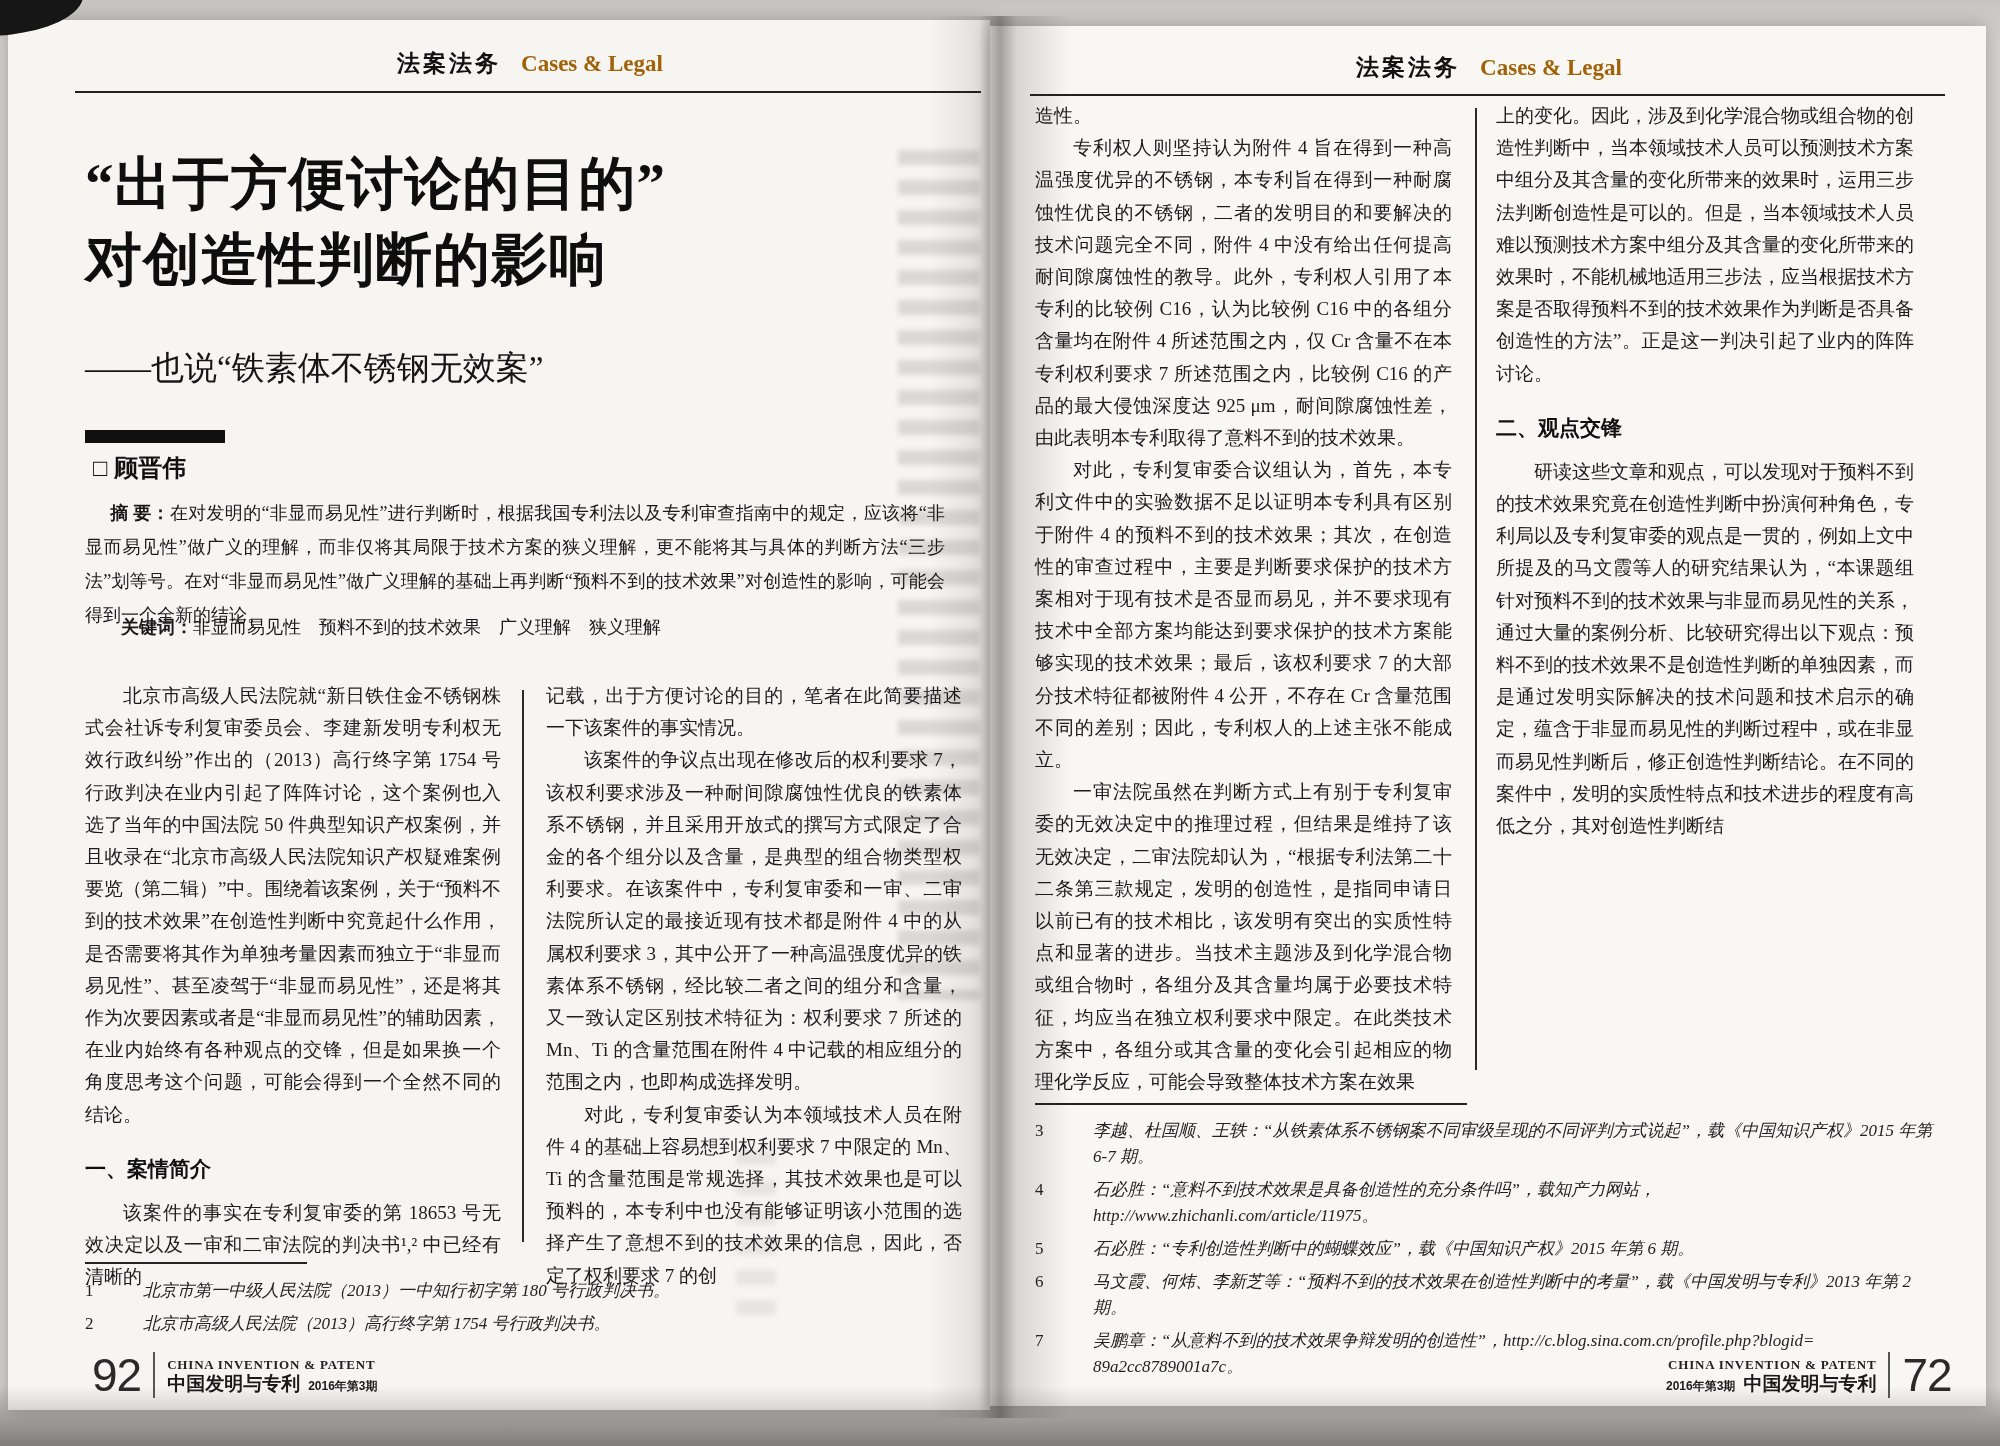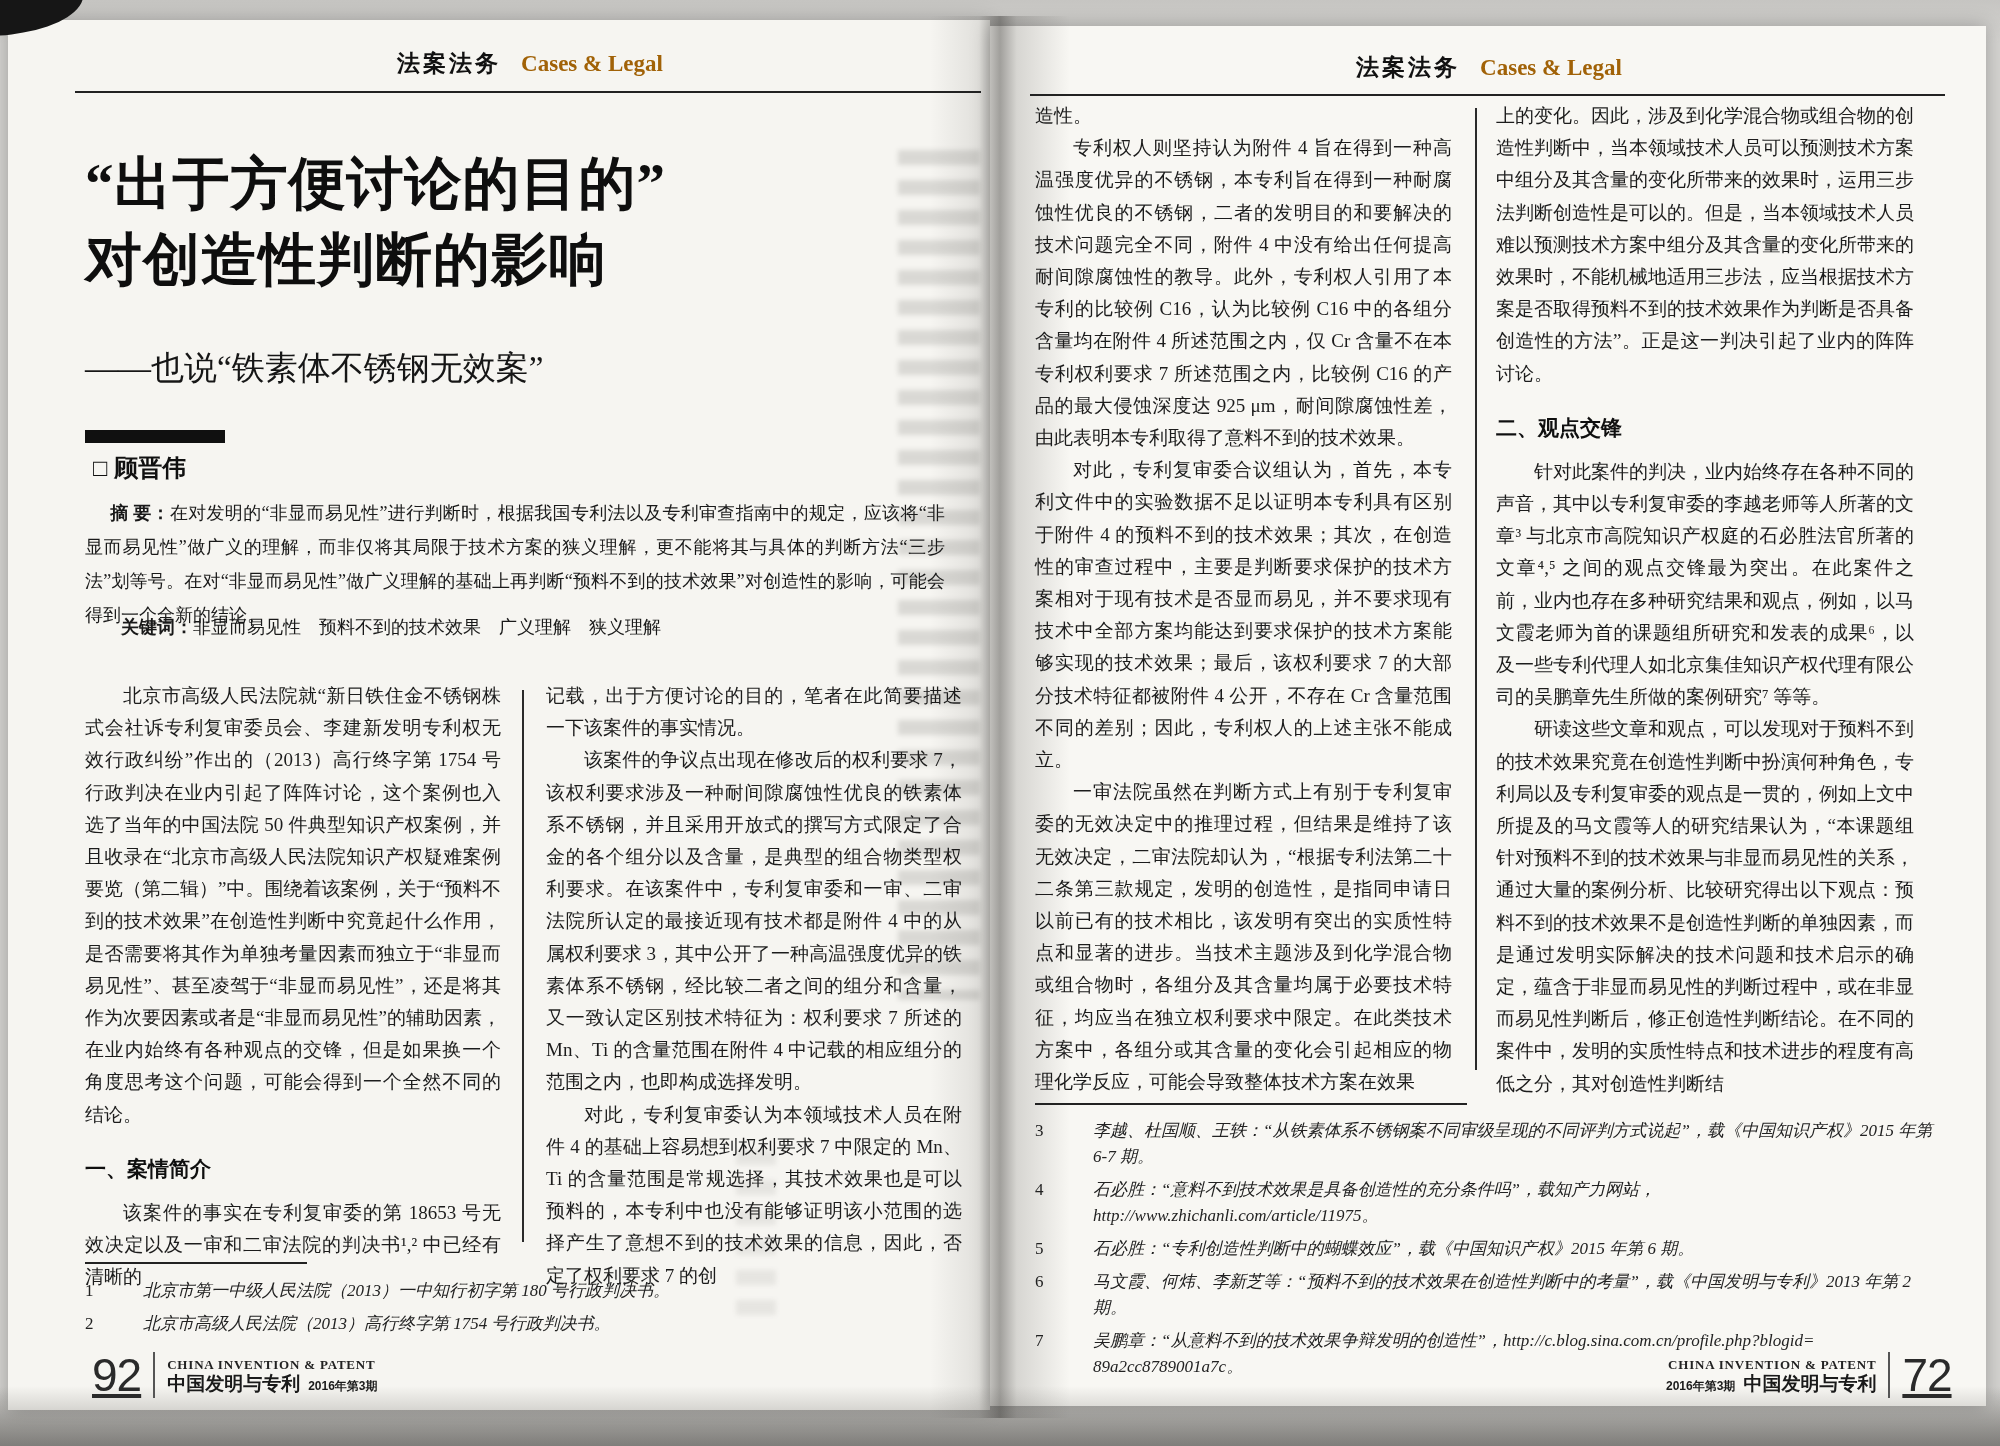--- a/index.html
+++ b/index.html
@@ -39,21 +39,21 @@
   .sec-heading{margin:24px 0 14px 0;font:700 21px/28px "Liberation Sans", sans-serif;color:#0f0f0f;}
   .col-divider{position:absolute;width:2px;background:#2a2a2a;}
 
   .fn-rule{position:absolute;height:2px;background:#222;}
   .footnotes{position:absolute;}
   .footnote{display:flex;font-size:17px;line-height:26px;color:#222;margin-bottom:7px;}
   .fn-num{width:58px;flex:none;}
   .fn-text{flex:1;font-style:italic;}
 
   .footer{position:absolute;display:flex;align-items:center;}
-  .pagenum{font:400 46px/46px "Liberation Sans", sans-serif;color:#2a2a2a;letter-spacing:-1px;text-decoration:underline;}
+  .pagenum{font:400 46px/46px "Liberation Sans", sans-serif;color:#2a2a2a;letter-spacing:-1px;}
   .footer-bar{width:2px;height:46px;background:#555;margin:0 12px;flex:none;}
   .fmeta{display:flex;flex-direction:column;justify-content:center;}
   .fmeta.right{text-align:right;align-items:flex-end;}
   .f-en{font:700 13px/17px "Liberation Serif", serif;letter-spacing:.8px;color:#222;}
   .f-cn-row{display:flex;align-items:baseline;gap:8px;}
   .f-cn{font:700 19px/22px "Liberation Sans", sans-serif;color:#1a1a1a;}
   .f-issue{font:700 12px/16px "Liberation Sans", sans-serif;color:#1a1a1a;}
 
   .ghost{position:absolute;filter:blur(2.4px);opacity:.20;pointer-events:none;
     background:repeating-linear-gradient(to bottom,#6b6a66 0 15px,transparent 15px 30px);}
@@ -135,21 +135,20 @@
 <div class="col" style="left:1035px;top:100px;width:417px;">
     <p class="body-p">造性。</p>
     <p class="body-p indent">专利权人则坚持认为附件 4 旨在得到一种高温强度优异的不锈钢，本专利旨在得到一种耐腐蚀性优良的不锈钢，二者的发明目的和要解决的技术问题完全不同，附件 4 中没有给出任何提高耐间隙腐蚀性的教导。此外，专利权人引用了本专利的比较例 C16，认为比较例 C16 中的各组分含量均在附件 4 所述范围之内，仅 Cr 含量不在本专利权利要求 7 所述范围之内，比较例 C16 的产品的最大侵蚀深度达 925 μm，耐间隙腐蚀性差，由此表明本专利取得了意料不到的技术效果。</p>
     <p class="body-p indent">对此，专利复审委合议组认为，首先，本专利文件中的实验数据不足以证明本专利具有区别于附件 4 的预料不到的技术效果；其次，在创造性的审查过程中，主要是判断要求保护的技术方案相对于现有技术是否显而易见，并不要求现有技术中全部方案均能达到要求保护的技术方案能够实现的技术效果；最后，该权利要求 7 的大部分技术特征都被附件 4 公开，不存在 Cr 含量范围不同的差别；因此，专利权人的上述主张不能成立。</p>
     <p class="body-p indent">一审法院虽然在判断方式上有别于专利复审委的无效决定中的推理过程，但结果是维持了该无效决定，二审法院却认为，“根据专利法第二十二条第三款规定，发明的创造性，是指同申请日以前已有的技术相比，该发明有突出的实质性特点和显著的进步。当技术主题涉及到化学混合物或组合物时，各组分及其含量均属于必要技术特征，均应当在独立权利要求中限定。在此类技术方案中，各组分或其含量的变化会引起相应的物理化学反应，可能会导致整体技术方案在效果</p>
   </div>
 <div class="col-divider" style="left:1475px;top:108px;height:962px;"></div>
 <div class="col" style="left:1496px;top:100px;width:418px;">
     <p class="body-p">上的变化。因此，涉及到化学混合物或组合物的创造性判断中，当本领域技术人员可以预测技术方案中组分及其含量的变化所带来的效果时，运用三步法判断创造性是可以的。但是，当本领域技术人员难以预测技术方案中组分及其含量的变化所带来的效果时，不能机械地适用三步法，应当根据技术方案是否取得预料不到的技术效果作为判断是否具备创造性的方法”。正是这一判决引起了业内的阵阵讨论。</p>
     <h3 class="sec-heading">二、观点交锋</h3>
-    <p class="body-p indent">针对此案件的判决，业内始终存在各种不同的声音，其中以专利复审委的李越老师等人所著的文章³ 与北京市高院知识产权庭的石必胜法官所著的文章⁴,⁵ 之间的观点交锋最为突出。在此案件之前，业内也存在多种研究结果和观点，例如，以马文霞老师为首的课题组所研究和发表的成果⁶，以及一些专利代理人如北京集佳知识产权代理有限公司的吴鹏章先生所做的案例研究⁷ 等等。</p>
     <p class="body-p indent">研读这些文章和观点，可以发现对于预料不到的技术效果究竟在创造性判断中扮演何种角色，专利局以及专利复审委的观点是一贯的，例如上文中所提及的马文霞等人的研究结果认为，“本课题组针对预料不到的技术效果与非显而易见性的关系，通过大量的案例分析、比较研究得出以下观点：预料不到的技术效果不是创造性判断的单独因素，而是通过发明实际解决的技术问题和技术启示的确定，蕴含于非显而易见性的判断过程中，或在非显而易见性判断后，修正创造性判断结论。在不同的案件中，发明的实质性特点和技术进步的程度有高低之分，其对创造性判断结</p>
   </div>
 
 <div class="fn-rule" style="left:1035px;top:1103px;width:432px;"></div>
 <div class="footnotes" style="left:1035px;top:1118px;width:900px;">
     <div class="footnote">
       <span class="fn-num">3</span>
       <span class="fn-text">李越、杜国顺、王轶：“从铁素体系不锈钢案不同审级呈现的不同评判方式说起”，载《中国知识产权》2015 年第 6-7 期。</span>
     </div>
     <div class="footnote">

